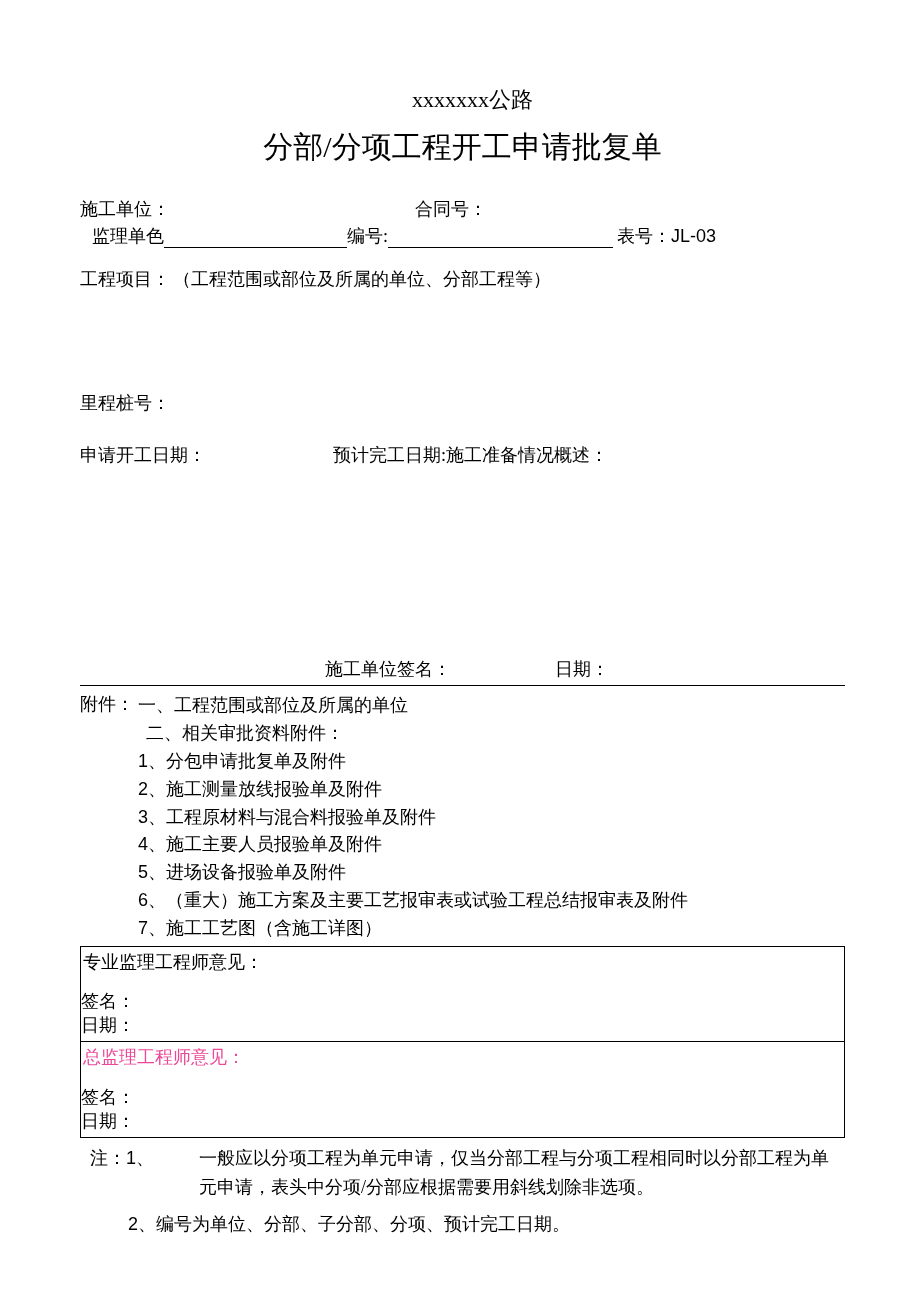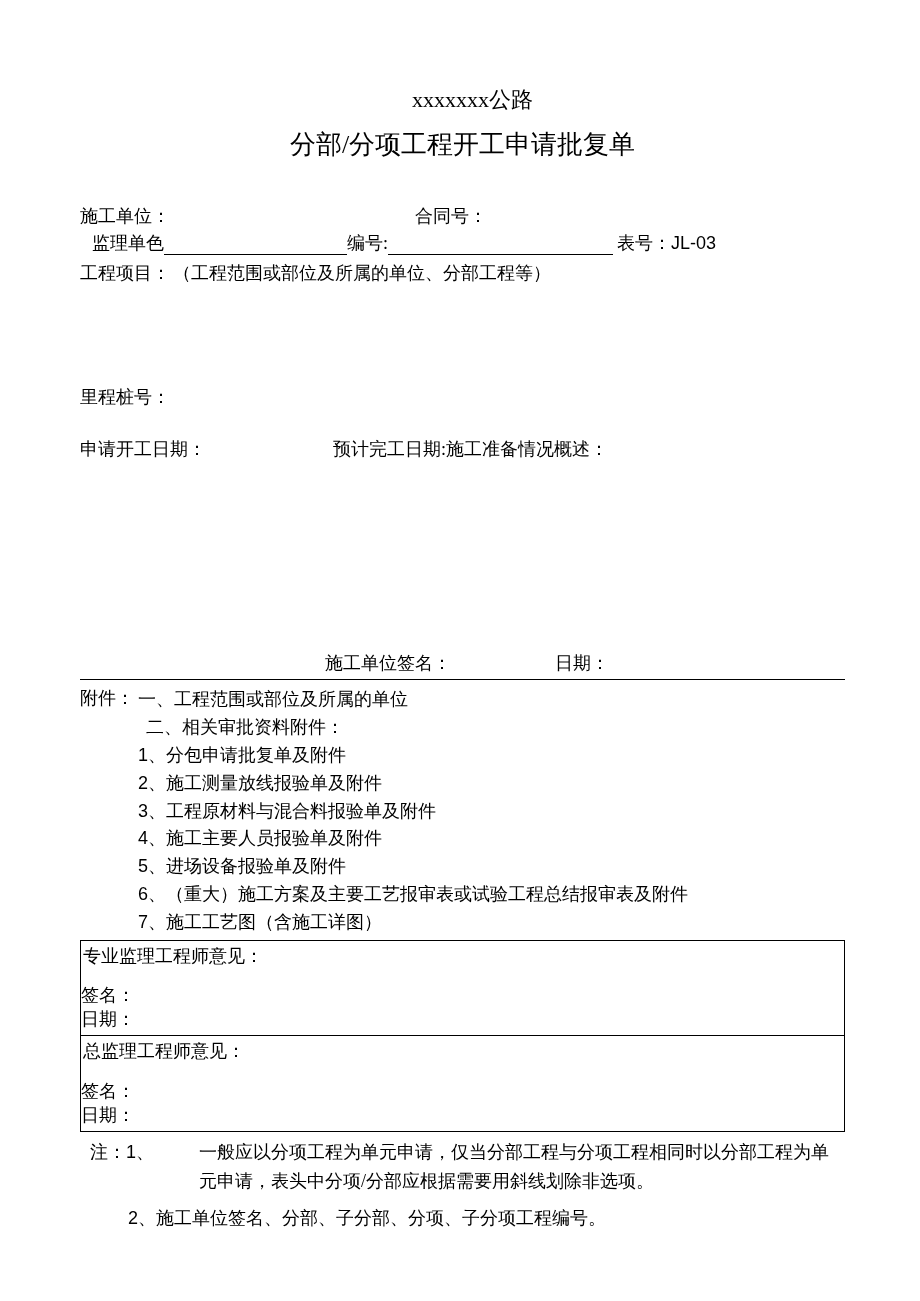--- a/index.html
+++ b/index.html
@@ -15,22 +15,22 @@
       width: 920px;
     }
     .header-line1 {
       text-align: center;
       font-size: 22px;
       margin-bottom: 12px;
       margin-left: 20px;
     }
     .header-line2 {
       text-align: center;
-      font-size: 26px;
-      margin-bottom: 42px;
+      font-size: 30px;
+      margin-bottom: 29px;
     }
     .meta-row {
       display: flex;
       margin-bottom: 3px;
     }
     .meta-row1 .label-left {
       width: 335px;
     }
     .meta-row2 {
       align-items: flex-end;
@@ -56,21 +56,21 @@
     }
     .label-right2 {
       flex-shrink: 0;
       font-family: Arial, sans-serif;
       padding-left: 4px;
     }
     .label-right2 .cn {
       font-family: "SimSun", "宋体", serif;
     }
     .project-row {
-      margin-top: 6px;
+      margin-top: 19px;
       display: flex;
     }
     .project-label {
       flex-shrink: 0;
     }
     .project-desc {
       margin-left: 3px;
     }
     .stake-row {
       margin-top: 100px;
@@ -145,21 +145,21 @@
     }
     .opinion-sign1 {
       width: 200px;
     }
     .opinion-bottom {
       padding: 3px 2px 0 2px;
       height: 95px;
       position: relative;
     }
     .red-text {
-      color: #000000;
+      color: #ec4899;
     }
     .notes {
       margin-top: 6px;
       line-height: 1.6;
     }
     .notes-row1 {
       display: flex;
       padding-left: 10px;
     }
     .notes-label {
@@ -258,15 +258,15 @@
   </div>
 </div>
 
 <div class="notes">
   <div class="notes-row1">
     <div class="notes-label"><span class="cn">注：</span>1<span class="cn">、</span></div>
     <div class="notes-text">一般应以分项工程为单元申请，仅当分部工程与分项工程相同时以分部工程为单元申请，表头中分项/分部应根据需要用斜线划除非选项。</div>
   </div>
   <div class="notes-row2">
     <div class="notes-num2">2<span class="cn">、</span></div>
-    <div>施工单位签名、分部、子分部、分项、子分项工程编号。</div>
+    <div>编号为单位、分部、子分部、分项、预计完工日期。</div>
   </div>
 </div>
 
 </body></html>

